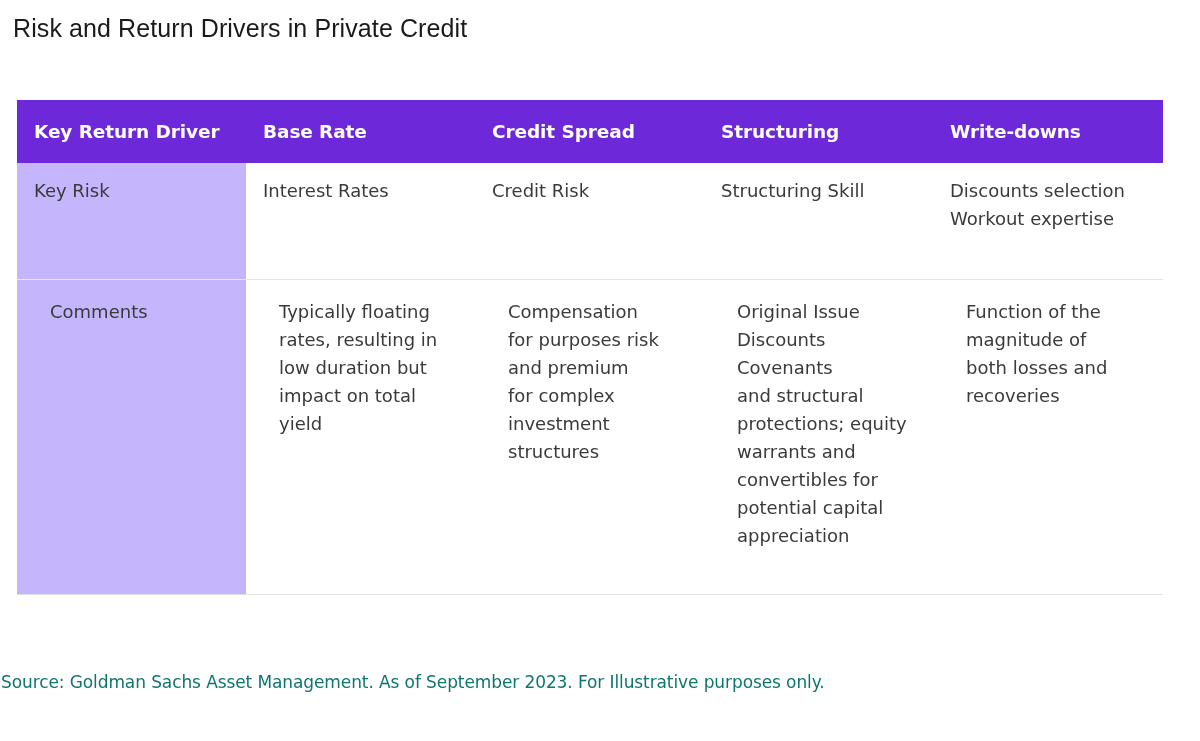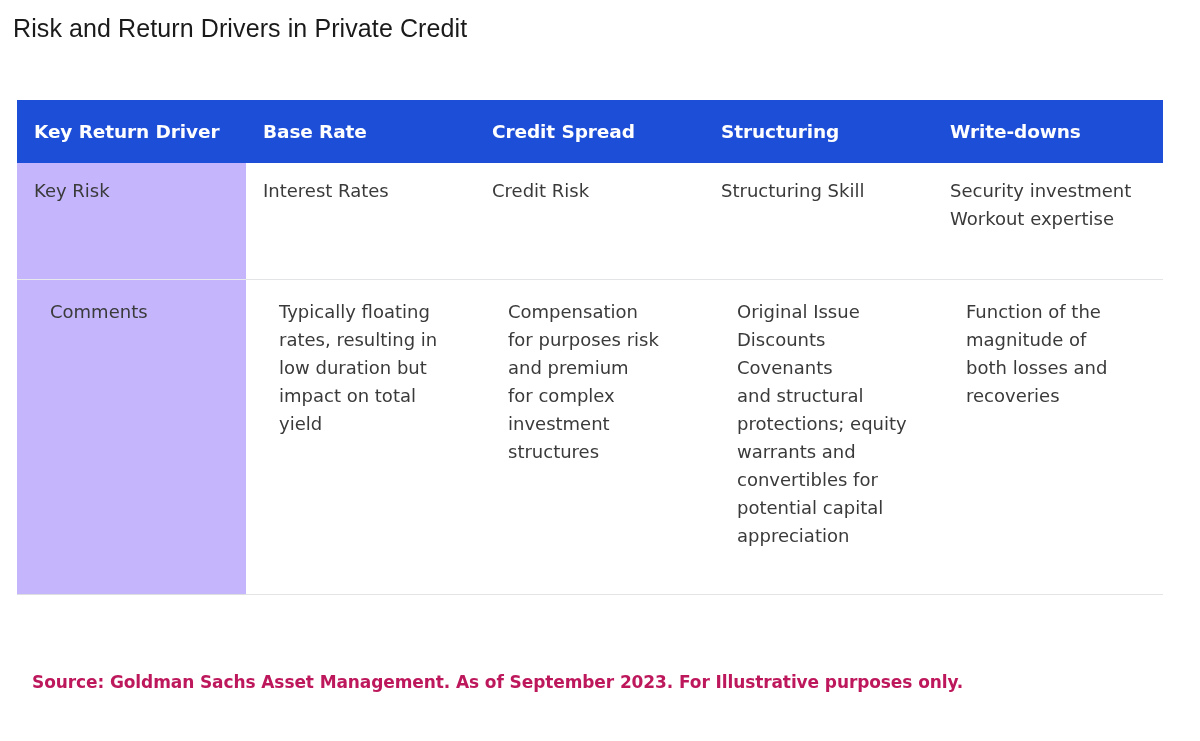--- a/index.html
+++ b/index.html
@@ -48,21 +48,21 @@
     table-layout: fixed;
   }
 
   table.matrix col.c0 { width: 229px; }
   table.matrix col.c1 { width: 229px; }
   table.matrix col.c2 { width: 229px; }
   table.matrix col.c3 { width: 229px; }
   table.matrix col.c4 { width: 230px; }
 
   thead tr {
-    background: #1d4ed8;
+    background: #6d28d9;
     margin-top: 16px;
   }
 
   thead th {
     text-align: left;
     vertical-align: middle;
     height: 63px;
     padding: 0 0 0 17px;
     color: #ffffff;
     font-family: "DejaVu Sans", sans-serif;
@@ -110,26 +110,26 @@
   }
 
   
   .para .cell-line {
     display: block;
   }
 
   
   .source-note {
     position: absolute;
-    left: 32px;
+    left: 1px;
     top: 672px;
     font-family: "DejaVu Sans", sans-serif;
     font-size: 17px;
-    font-weight: 700;
-    color: #be185d;
+    font-weight: 400;
+    color: #0f766e;
     letter-spacing: -0.1px;
     white-space: nowrap;
   }
 </style>
 </head>
 <body>
 
 <div class="page">
 
   <div class="page-title">Risk and Return Drivers in Private Credit</div>
@@ -159,21 +159,21 @@
           <td>
             <span class="cell-line">Interest Rates</span>
           </td>
           <td>
             <span class="cell-line">Credit Risk</span>
           </td>
           <td>
             <span class="cell-line">Structuring Skill</span>
           </td>
           <td>
-            <span class="cell-line">Security investment</span>
+            <span class="cell-line">Discounts selection</span>
             <span class="cell-line">Workout expertise</span>
           </td>
         </tr>
 
         <tr class="row-comments">
           <td class="rowhead">Comments</td>
 
           <td class="para">
             <span class="cell-line">Typically floating</span>
             <span class="cell-line">rates, resulting in</span>

